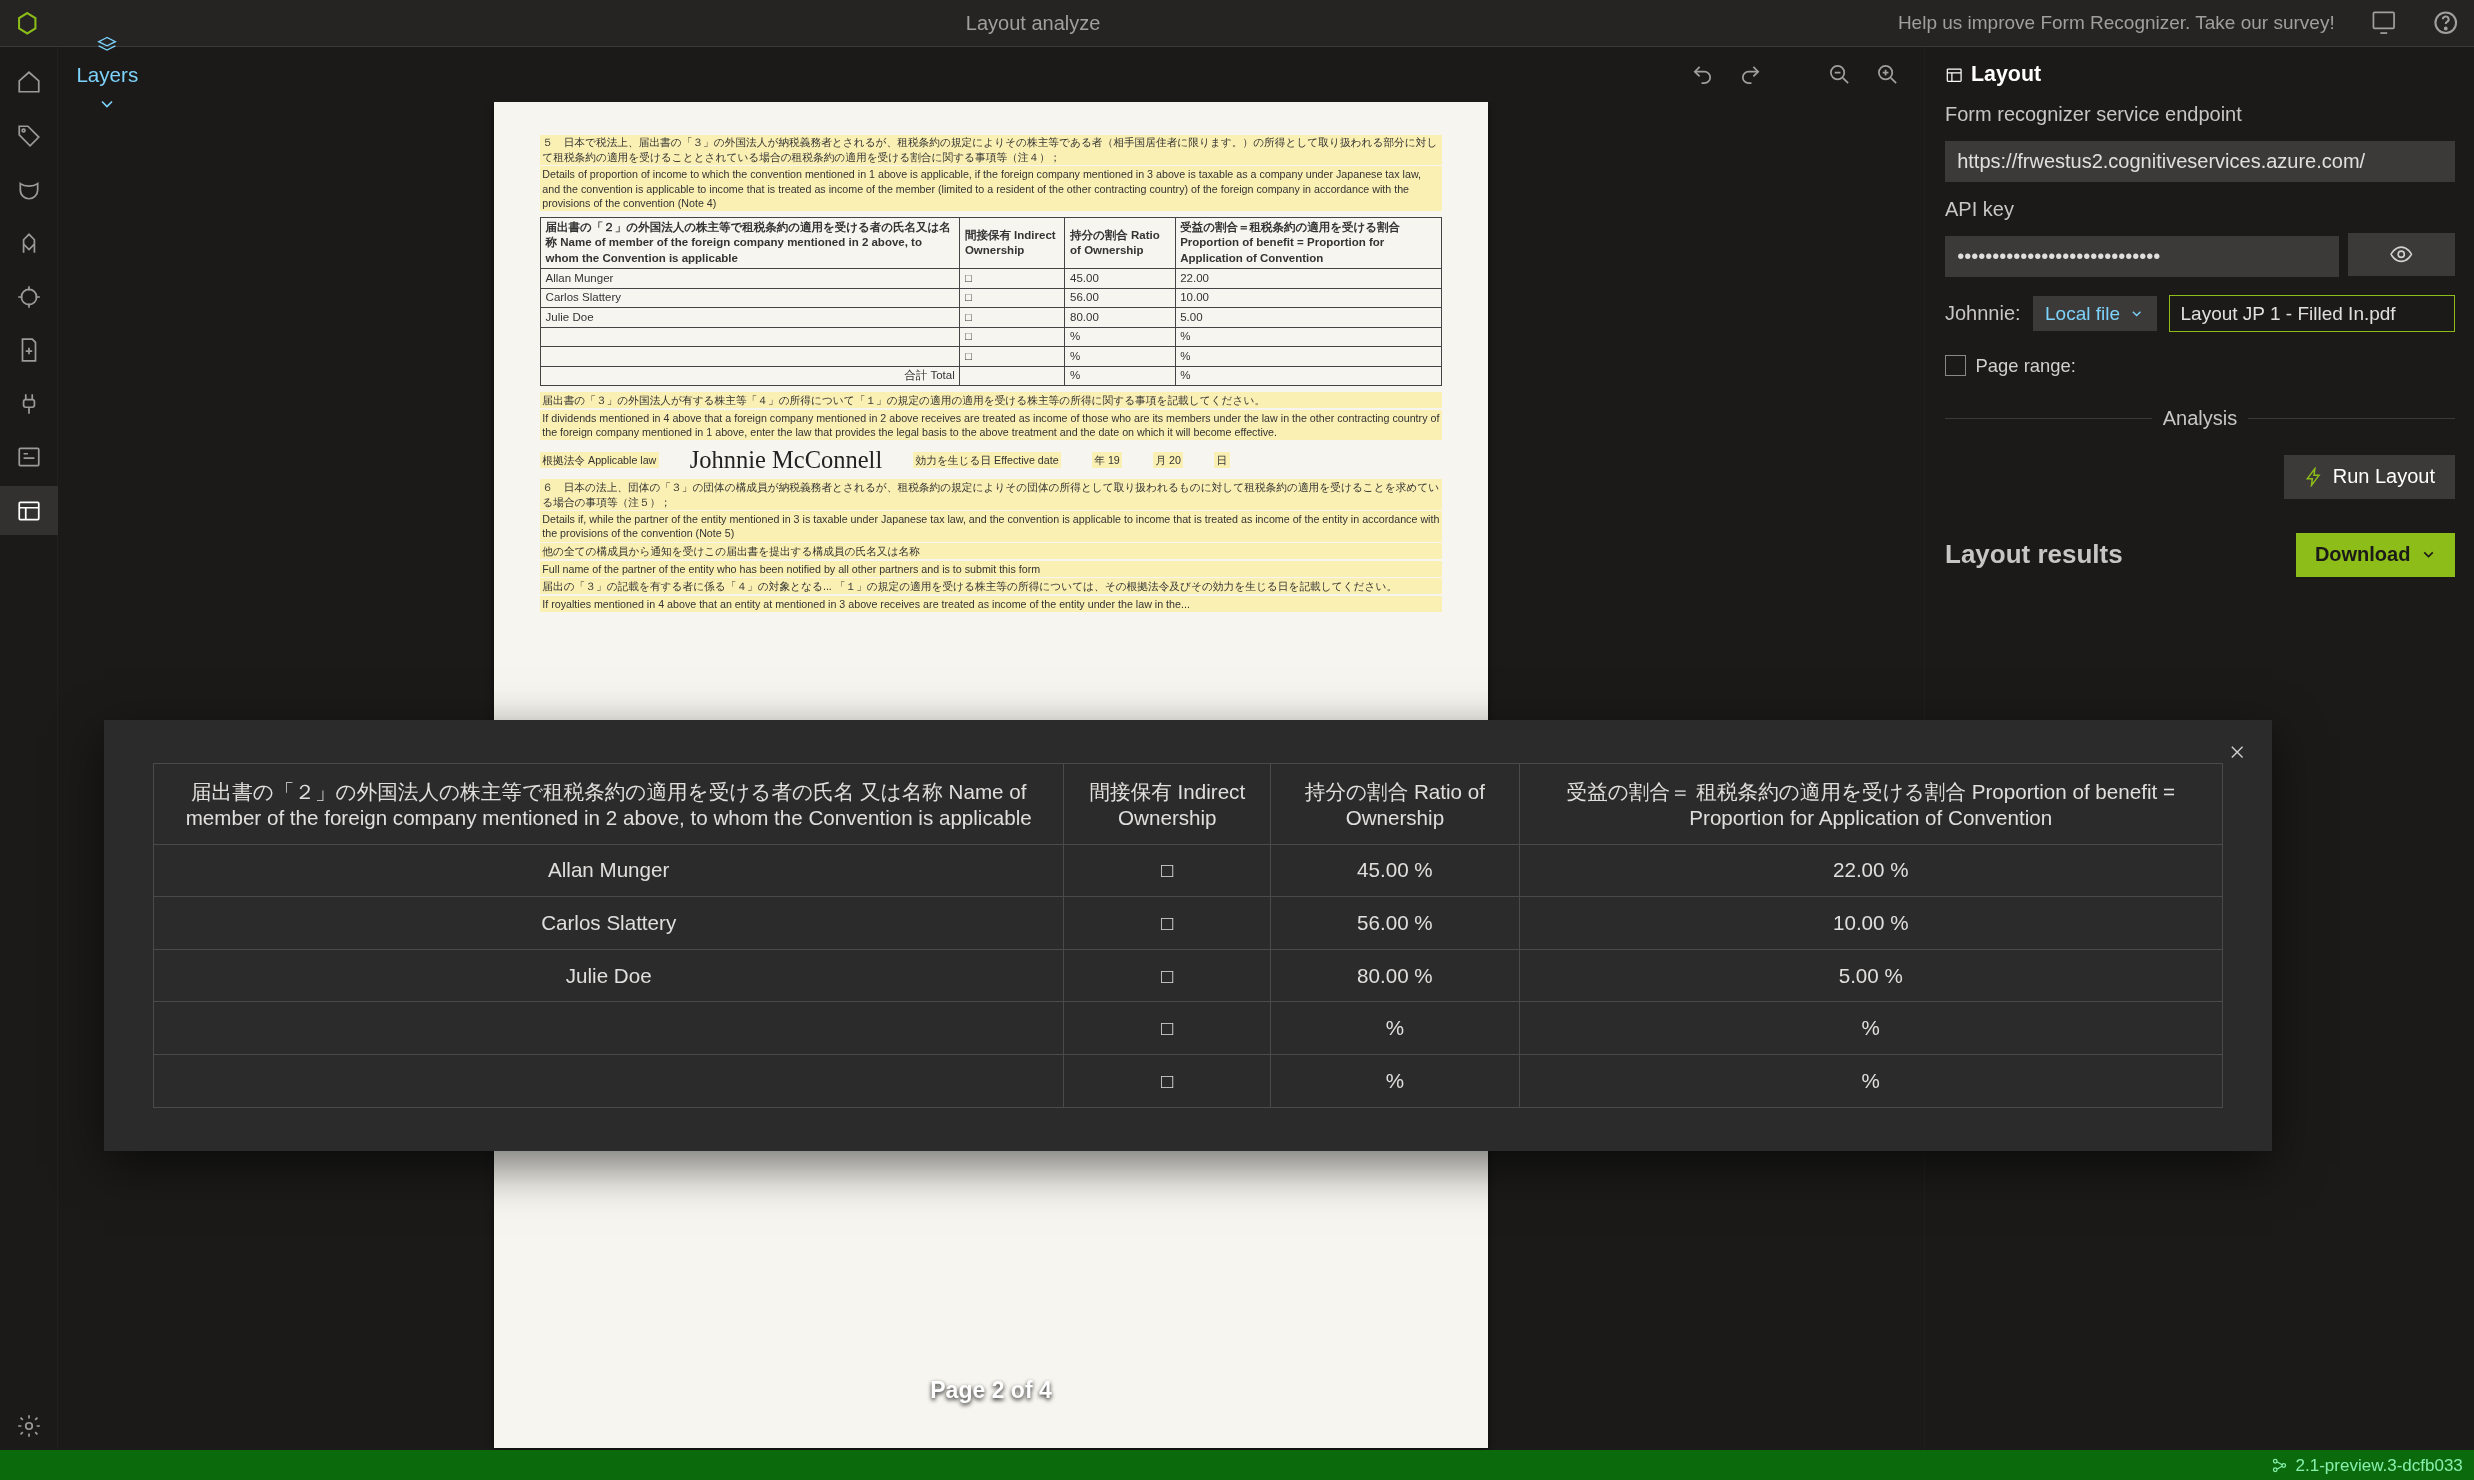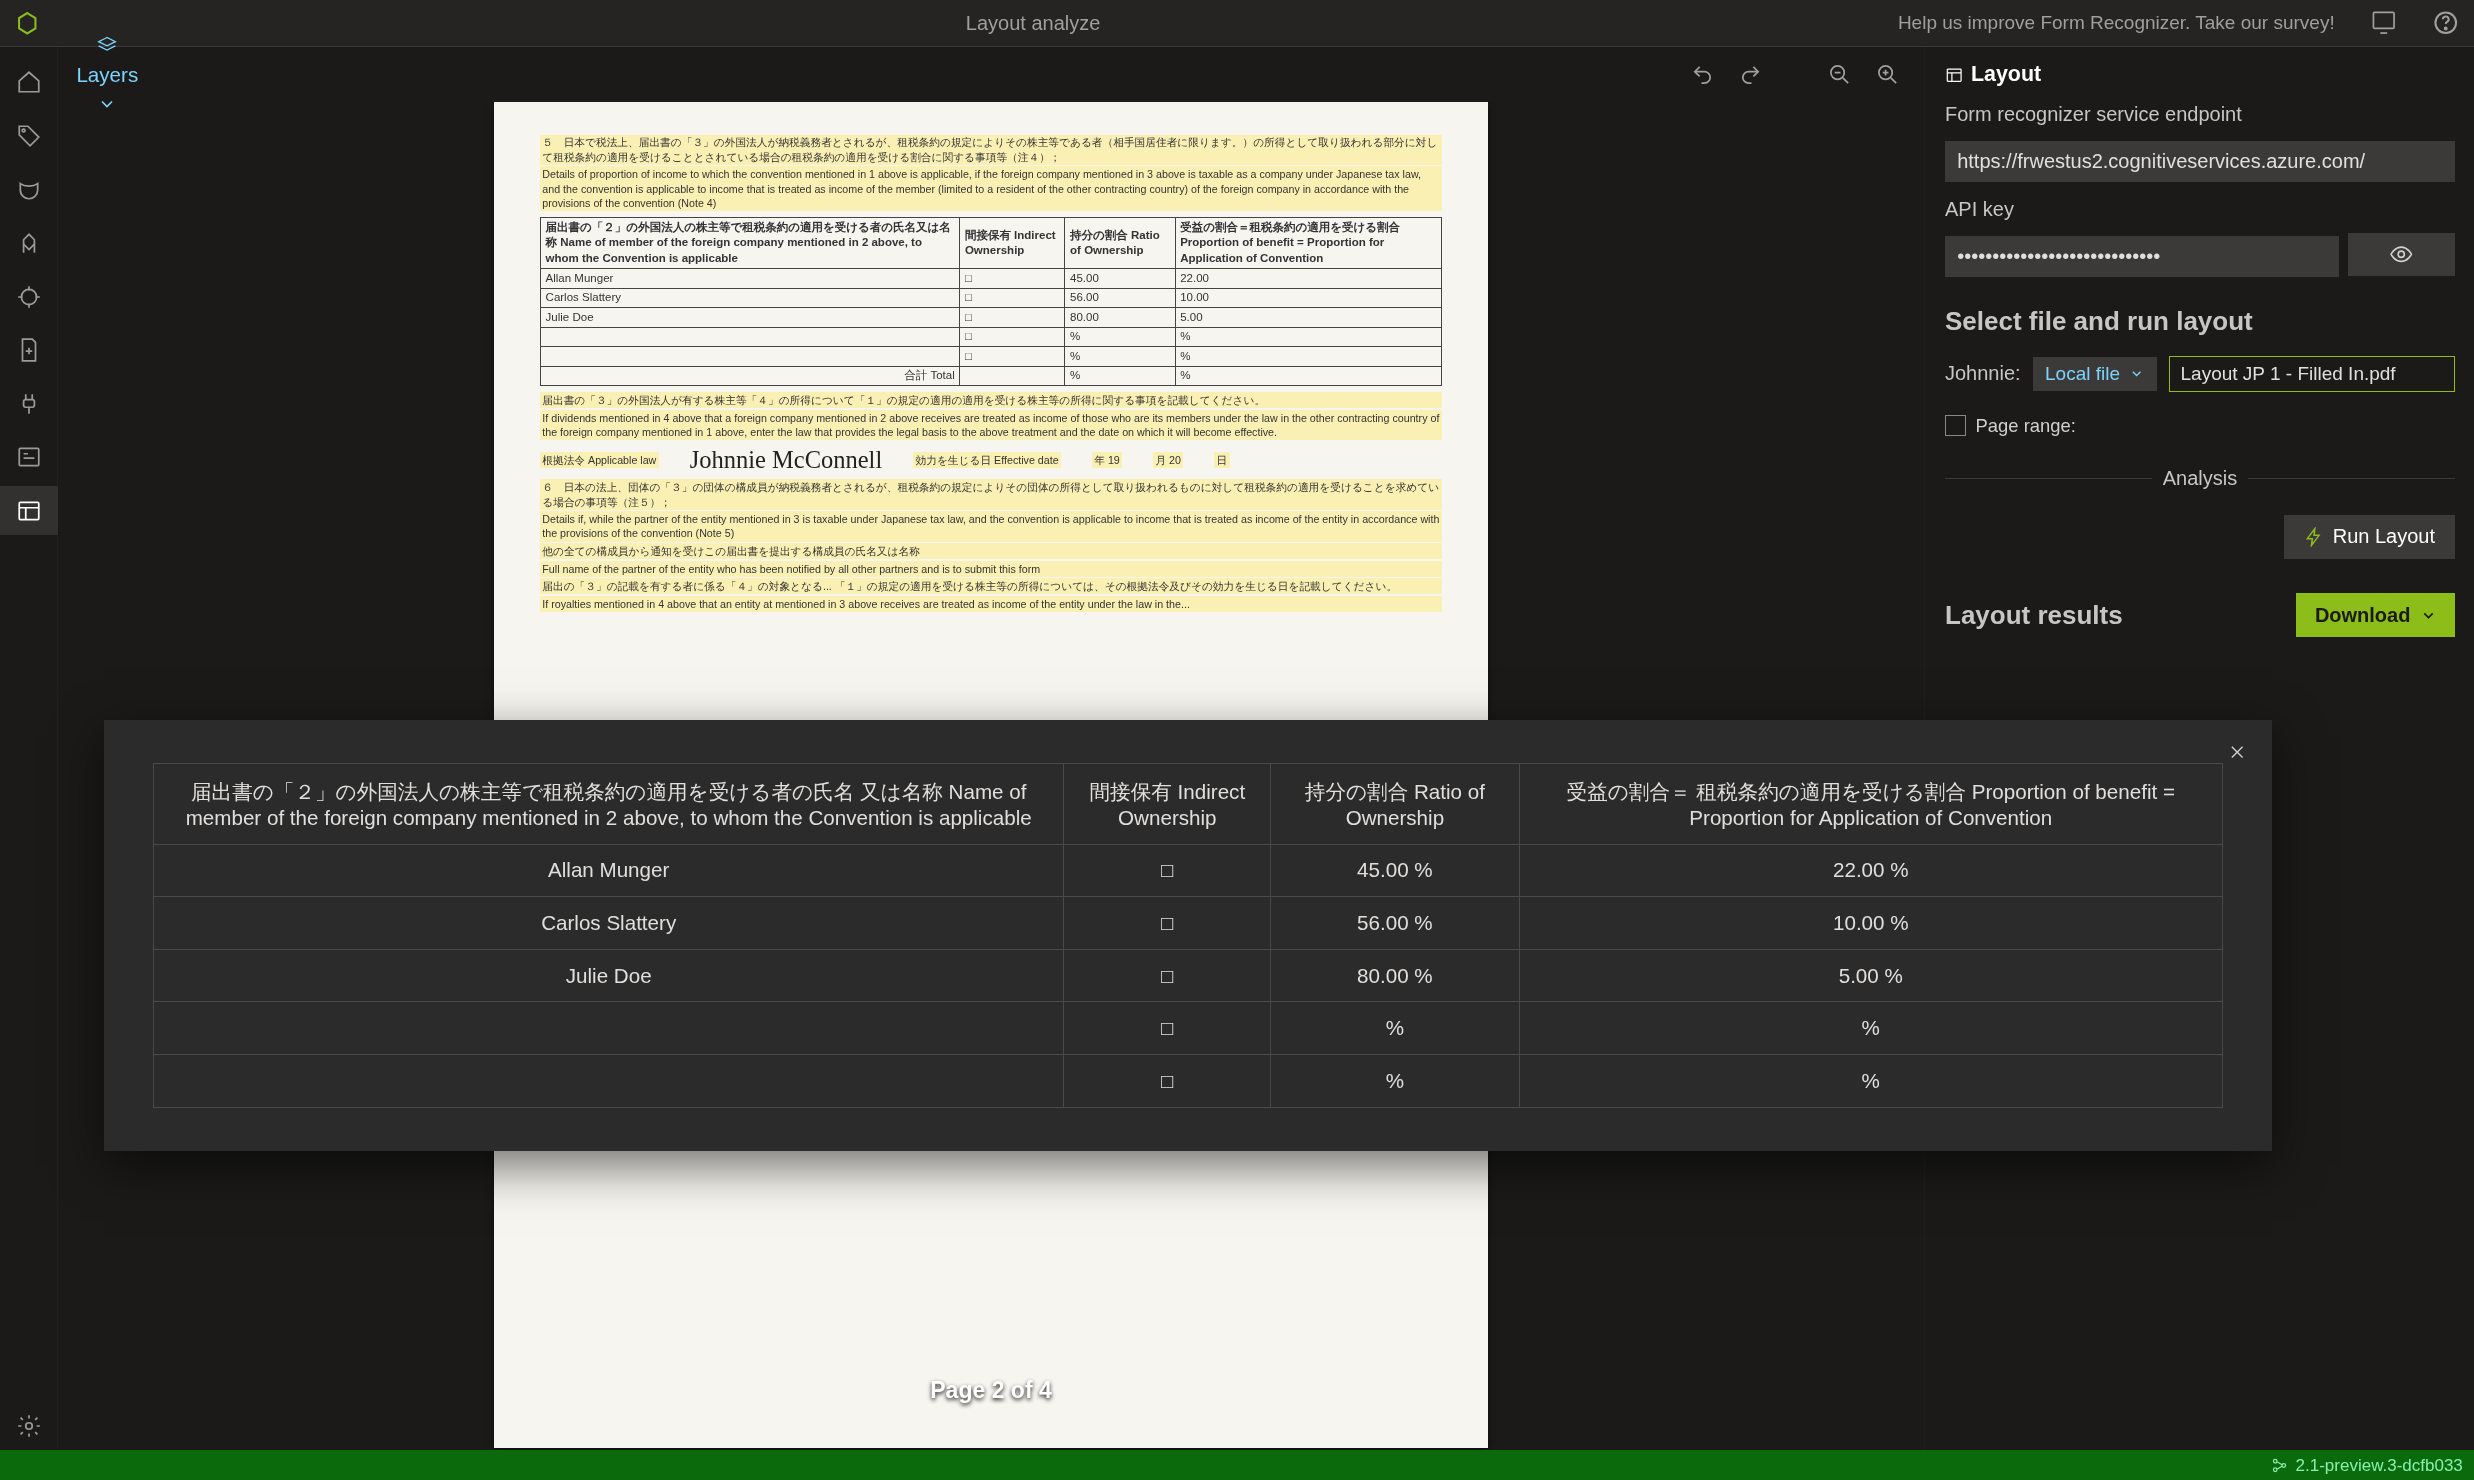--- a/index.html
+++ b/index.html
@@ -488,21 +488,20 @@
     <div class="rp-row">
       <input class="rp-input" style="flex: 1 1 0%;" type="password" value="•••••••••••••••••••••••••••••">
       <div class="eye-btn">
         <svg viewBox="0 0 24 24" fill="none" stroke="currentColor" stroke-width="1.6">
             <path d="M2 12s3.5-7 10-7 10 7 10 7-3.5 7-10 7S2 12 2 12Z"></path>
             <circle cx="12" cy="12" r="3"></circle>
           </svg>
       </div>
     </div>
 
-    <div class="rp-section-title">Select file and run layout</div>
     <div class="source-row">
       <span class="lbl">Johnnie:</span>
       <div class="dropdown">
         <span>Local file</span>
         <svg viewBox="0 0 24 24" width="15.3" height="15.3" fill="none" stroke="currentColor" stroke-width="2">
             <path d="M6 9l6 6 6-6"></path>
           </svg>
       </div>
       <div class="filebox">Layout JP 1 - Filled In.pdf</div>
     </div>

